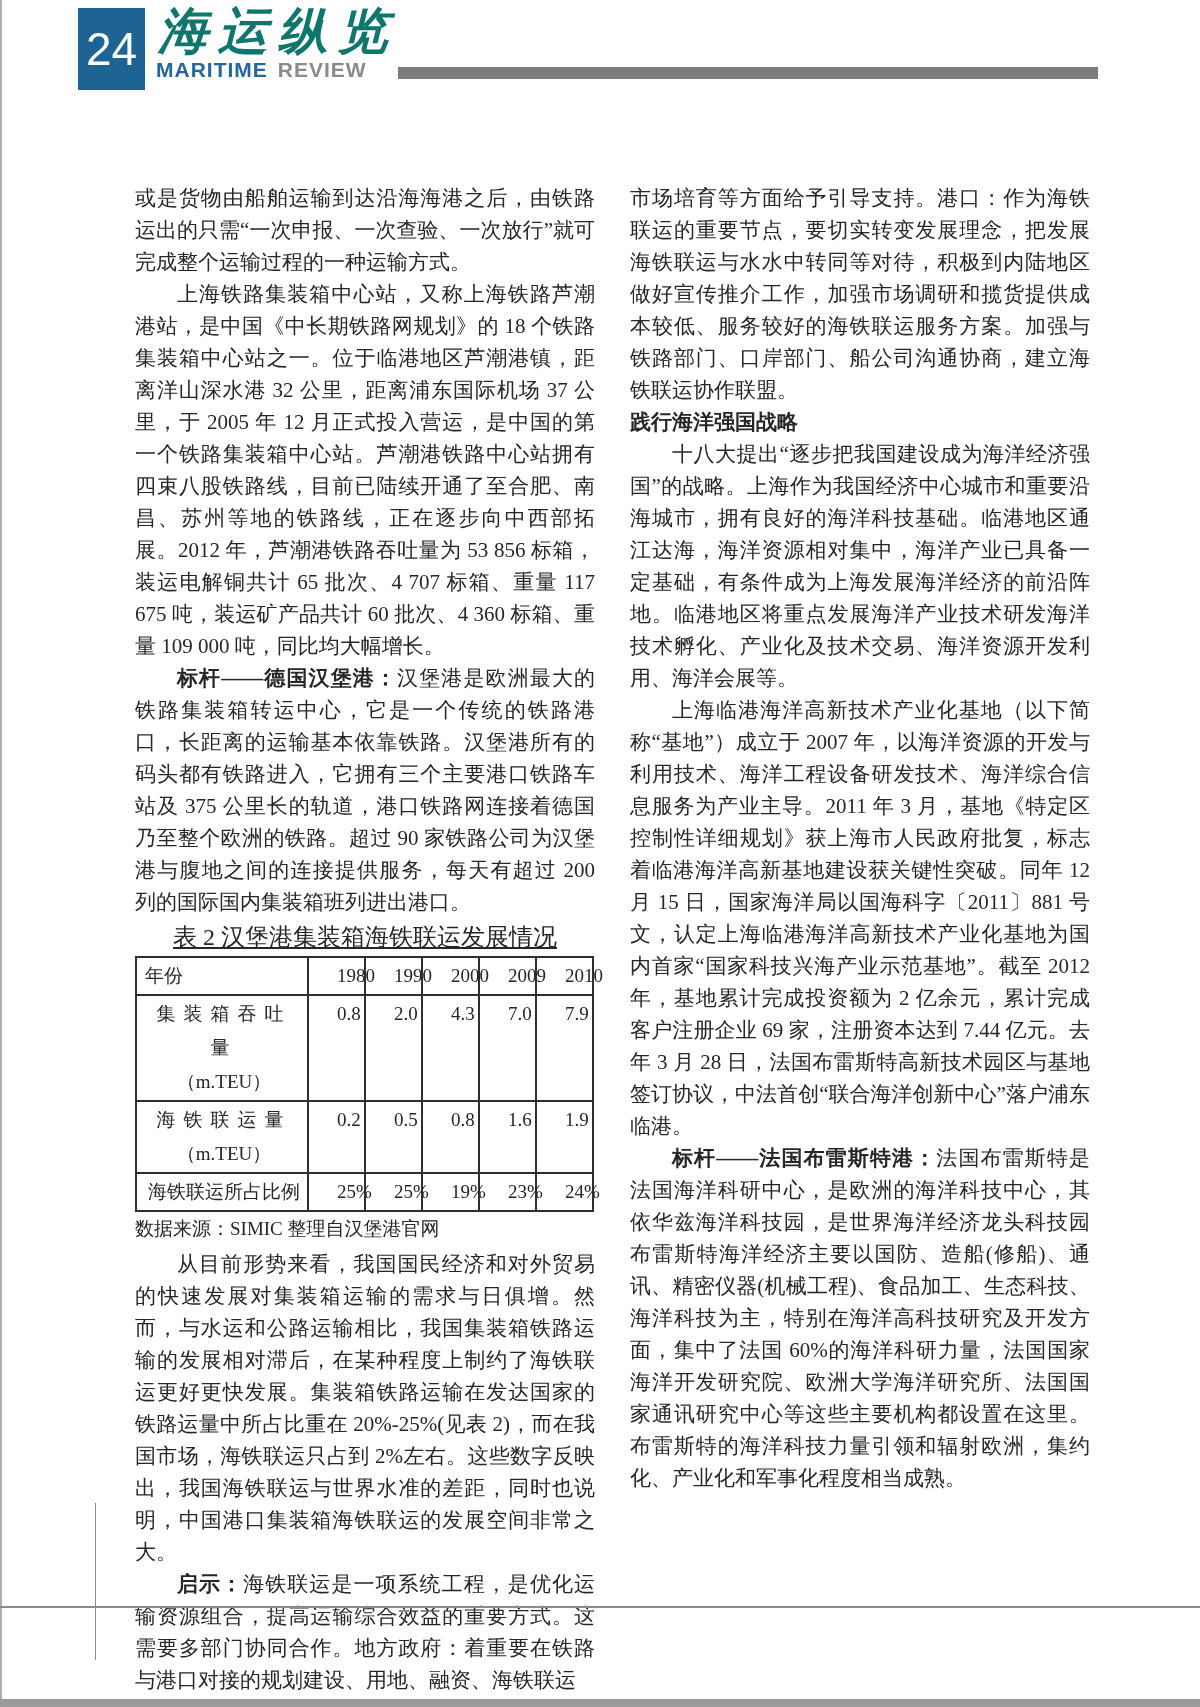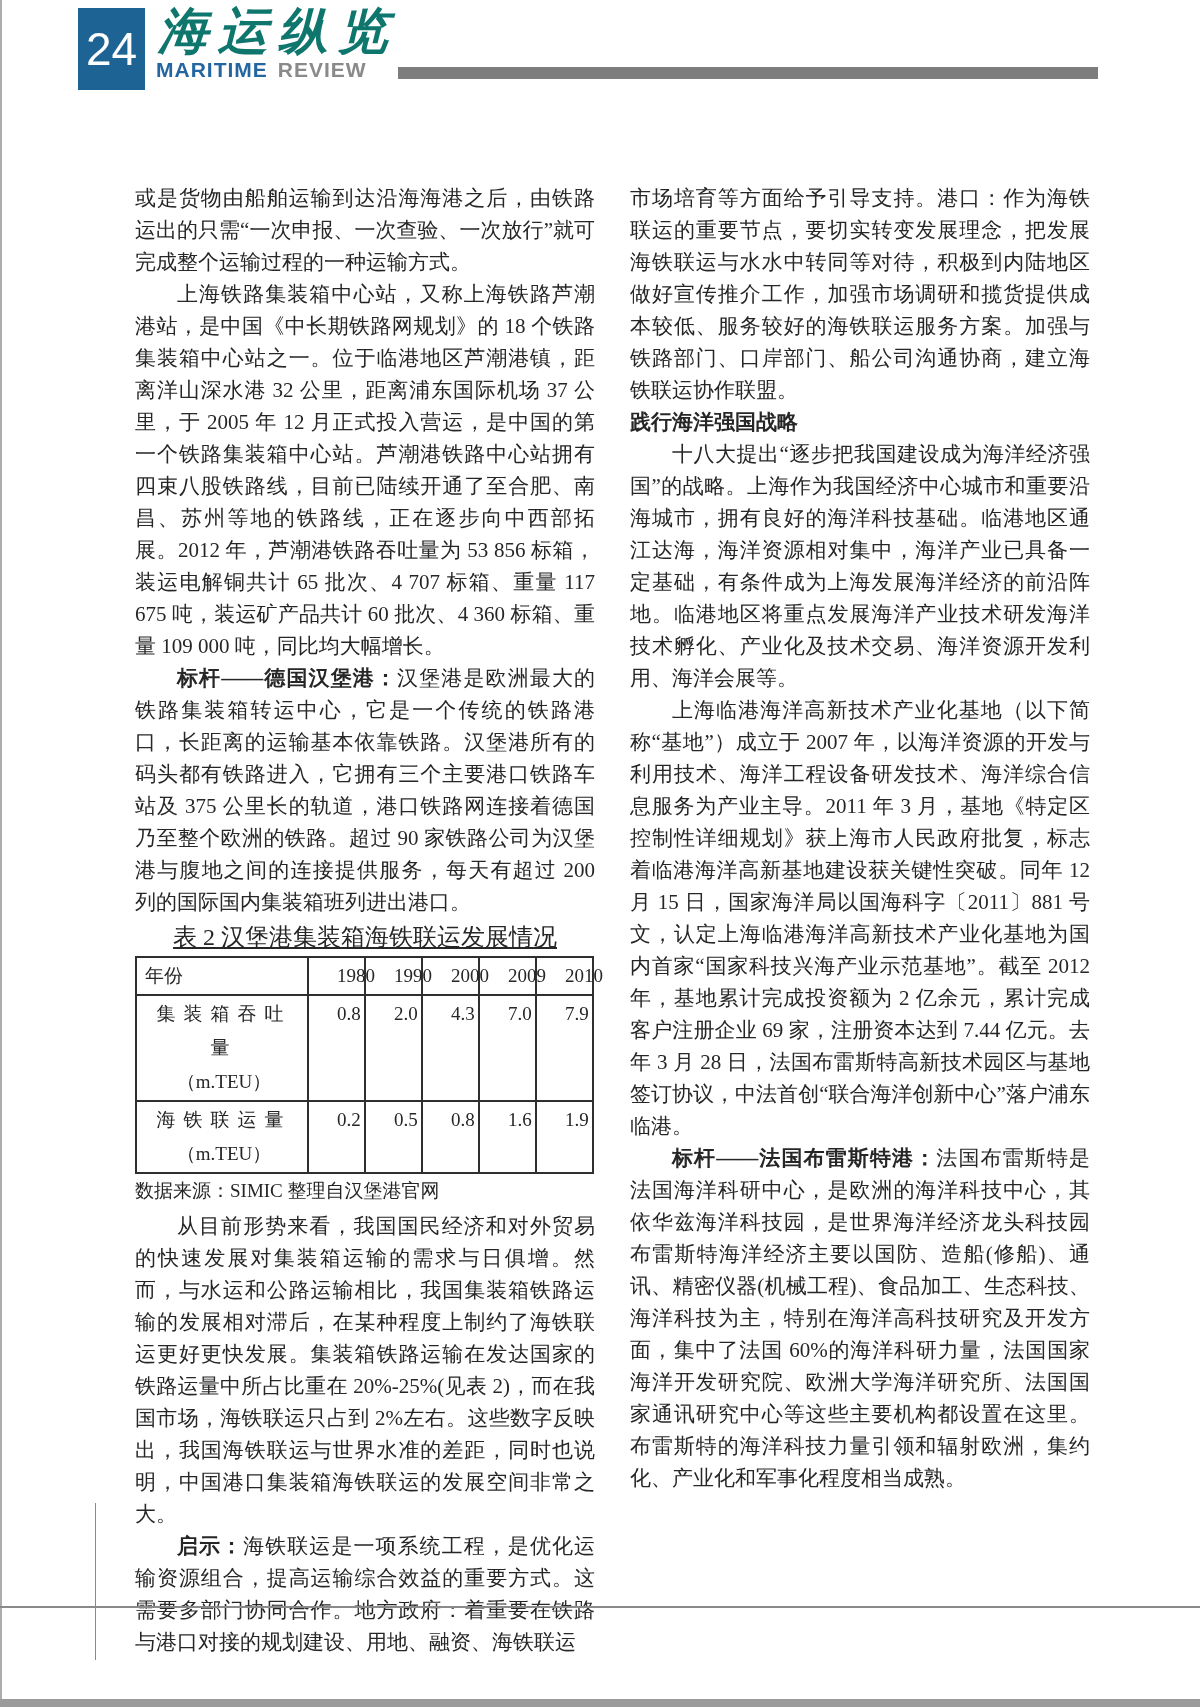--- a/index.html
+++ b/index.html
@@ -122,20 +122,30 @@
         <td>
           <span class="cell-line spread">海铁联运量</span>
           <span class="cell-line">（m.TEU）</span>
         </td>
         <td class="num">0.2</td>
         <td class="num">0.5</td>
         <td class="num">0.8</td>
         <td class="num">1.6</td>
         <td class="num">1.9</td>
       </tr>
+      <tr>
+        <td>
+          <span class="cell-line">海铁联运所占比例</span>
+        </td>
+        <td class="num">25%</td>
+        <td class="num">25%</td>
+        <td class="num">19%</td>
+        <td class="num">23%</td>
+        <td class="num">24%</td>
+      </tr>
     </tbody>
       </table>
 
     <div class="tsource">数据来源：SIMIC 整理自汉堡港官网</div>
 
     <p class="para indent">从目前形势来看，我国国民经济和对外贸易的快速发展对集装箱运输的需求与日俱增。然而，与水运和公路运输相比，我国集装箱铁路运输的发展相对滞后，在某种程度上制约了海铁联运更好更快发展。集装箱铁路运输在发达国家的铁路运量中所占比重在 20%-25%(见表 2)，而在我国市场，海铁联运只占到 2%左右。这些数字反映出，我国海铁联运与世界水准的差距，同时也说明，中国港口集装箱海铁联运的发展空间非常之大。</p>
     <p class="para indent"><b class="lead">启示：</b><span>海铁联运是一项系统工程，是优化运输资源组合，提高运输综合效益的重要方式。这需要多部门协同合作。地方政府：着重要在铁路与港口对接的规划建设、用地、融资、海铁联运</span></p>
   </div>
 
   <div class="col col-right">

